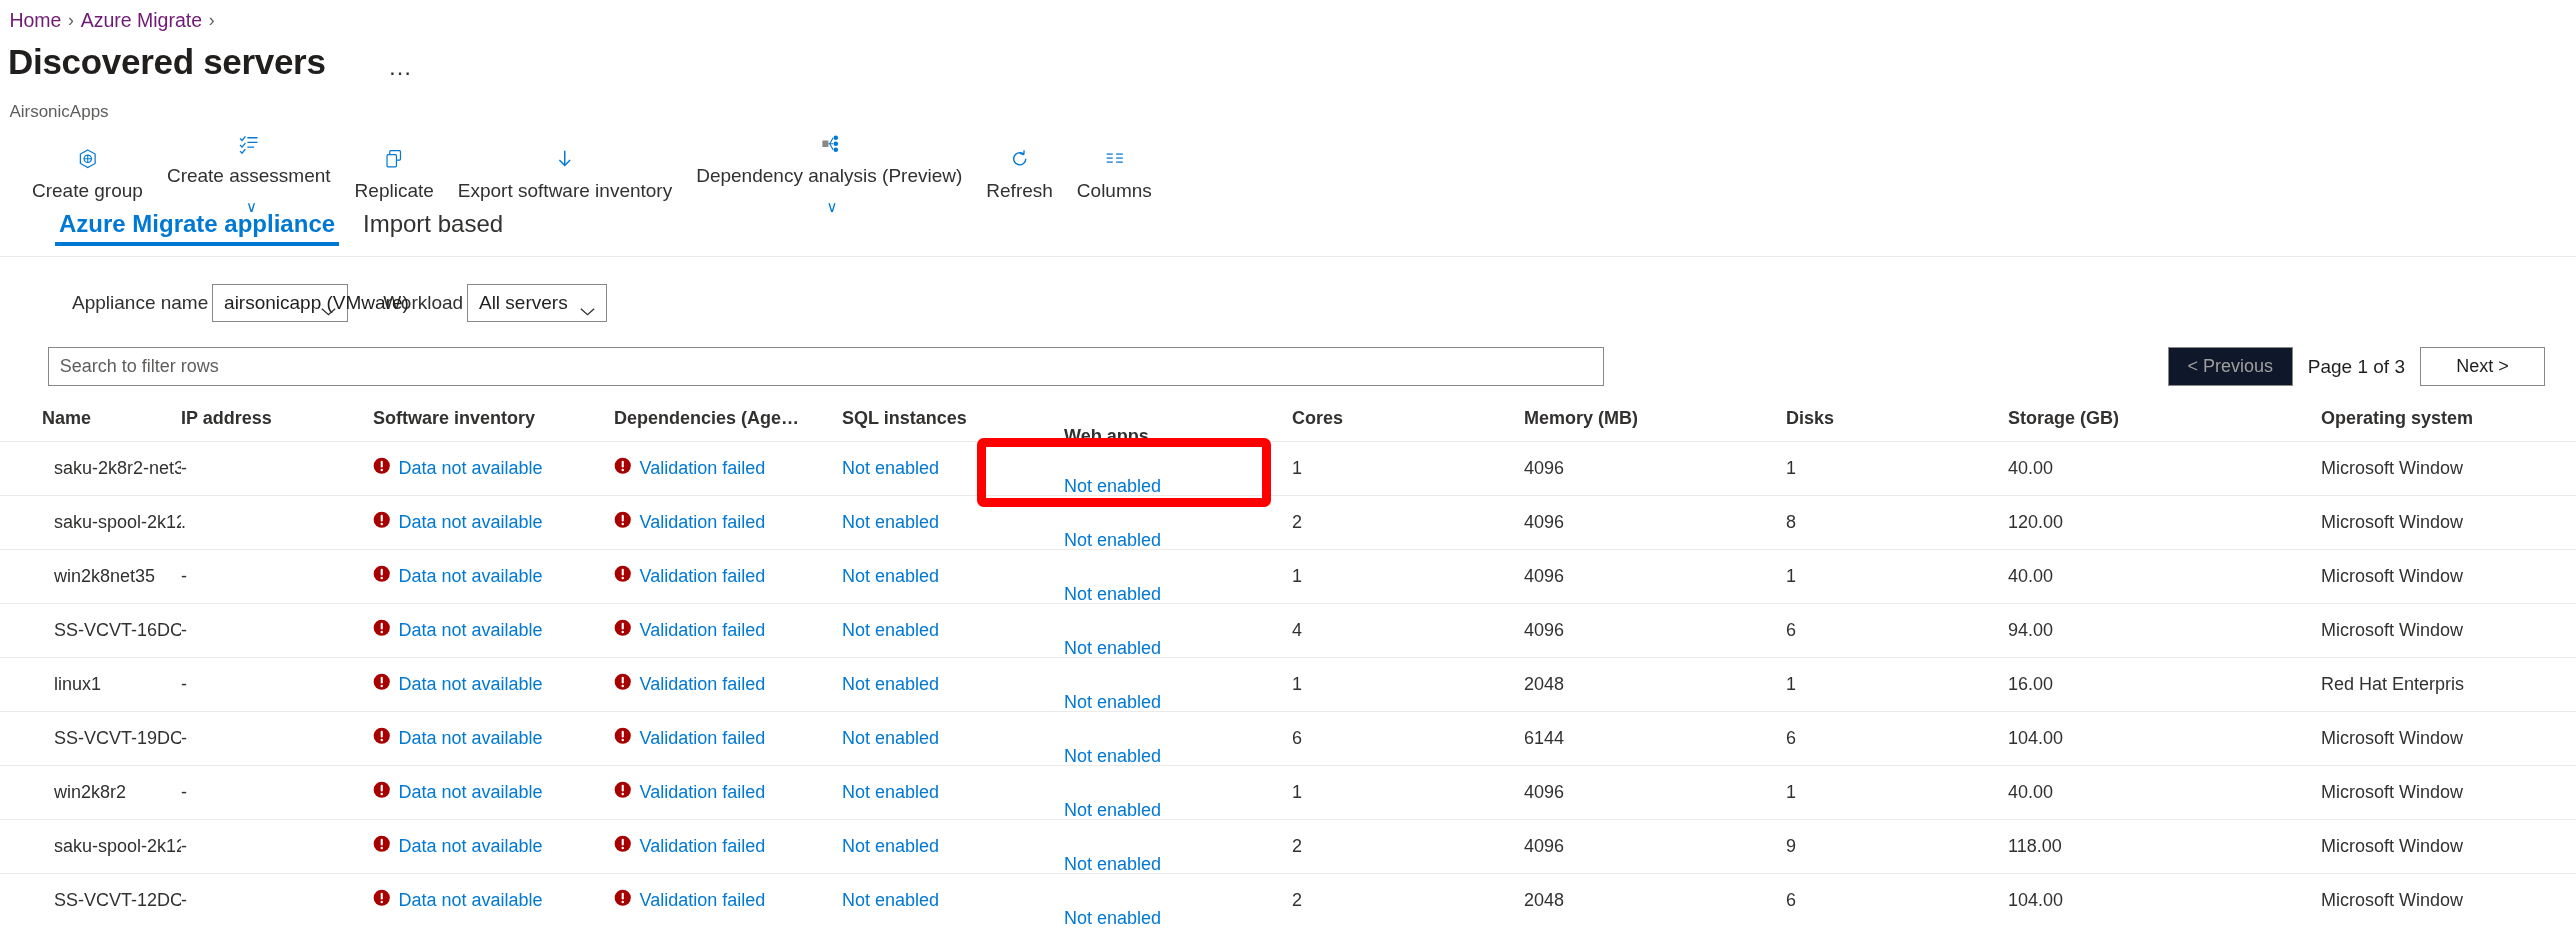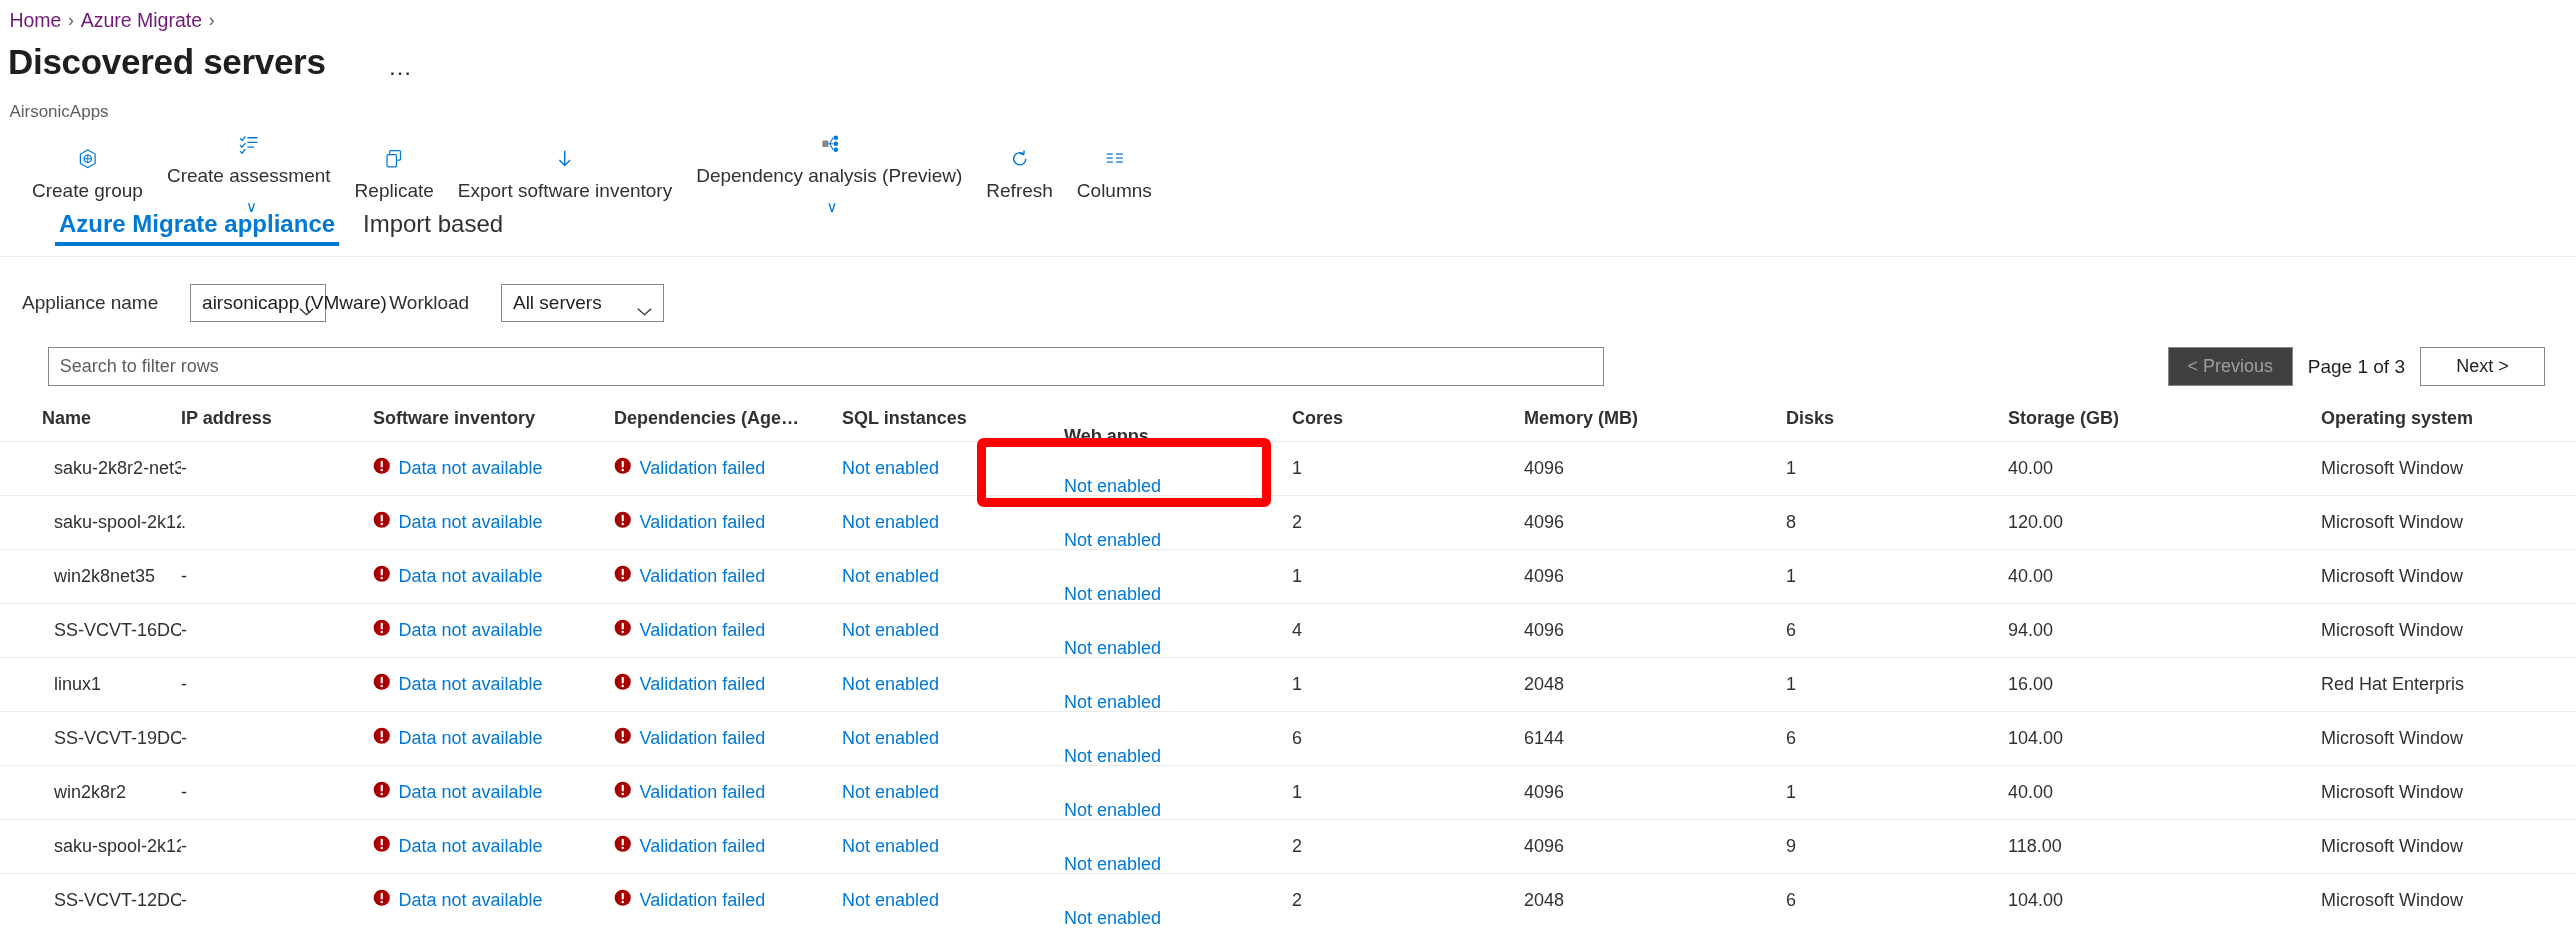--- a/index.html
+++ b/index.html
@@ -62,47 +62,47 @@
   .tab.selected { color: #0078d4; font-weight: 600; }
   .tab.selected::after {
     content: ""; position: absolute; left: 0; right: 0; bottom: 0;
     height: 4px; background: #0078d4;
   }
   .tab.plain { color: #323130; }
 
   
   .filters {
     position: absolute; left: 0; top: 279px; width: 2576px; height: 47px;
-    display: flex; align-items: center; padding-left: 22px; gap: 32px;
+    display: flex; align-items: center; padding-left: 72px; gap: 4px;
   }
   .flabel { font-size: 19px; line-height: 23px; color: #323130; white-space: nowrap; }
   .select {
     position: relative; height: 38px; border: 1.3px solid #8a8886; background: #fff;
     display: flex; align-items: center; padding: 0 35px 0 10.8px;
     font-size: 19px; color: #201f1e; cursor: pointer; white-space: nowrap;
   }
   .select .chev {
     position: absolute; right: 10.8px; top: 50%; transform: translateY(-50%);
     width: 15px; height: 8px;
   }
   #appliance-select { width: 136px; }
-  #workload-select { width: 163px; }
+  #workload-select { width: 140px; }
 
   
   .searchbox {
     position: absolute; left: 48px; top: 347px; width: 1556px; height: 39px;
     border: 1.3px solid #8a8886; background: #fff;
     font-size: 18px; color: #be185d; padding: 0 10.8px;
     font-family: "Liberation Sans", sans-serif;
   }
   .searchbox::placeholder { color: #605e5c; opacity: 1; }
 
   .pager { position: absolute; top: 347px; right: 31px; display: flex; align-items: center; gap: 15px; }
   .pgbtn {
-    height: 39px; min-width: 125px; border: 1.3px solid #8a8886; background: #404040;
+    height: 39px; min-width: 125px; border: 1.3px solid #8a8886; background: #0f172a;
     font-size: 18px; line-height: 36px; text-align: center; color: #a19f9d;
     cursor: default; padding: 0 13.4px; white-space: nowrap;
     font-family: "Liberation Sans", sans-serif;
   }
   .pgbtn.enabled { background: #fff; color: #201f1e; cursor: pointer; }
   .pginfo { font-size: 19px; color: #201f1e; white-space: nowrap; }
 
   
   .table { position: absolute; left: 0; top: 397px; width: 2576px; }
   .trow { position: relative; display: flex; align-items: center; height: 54px; }

